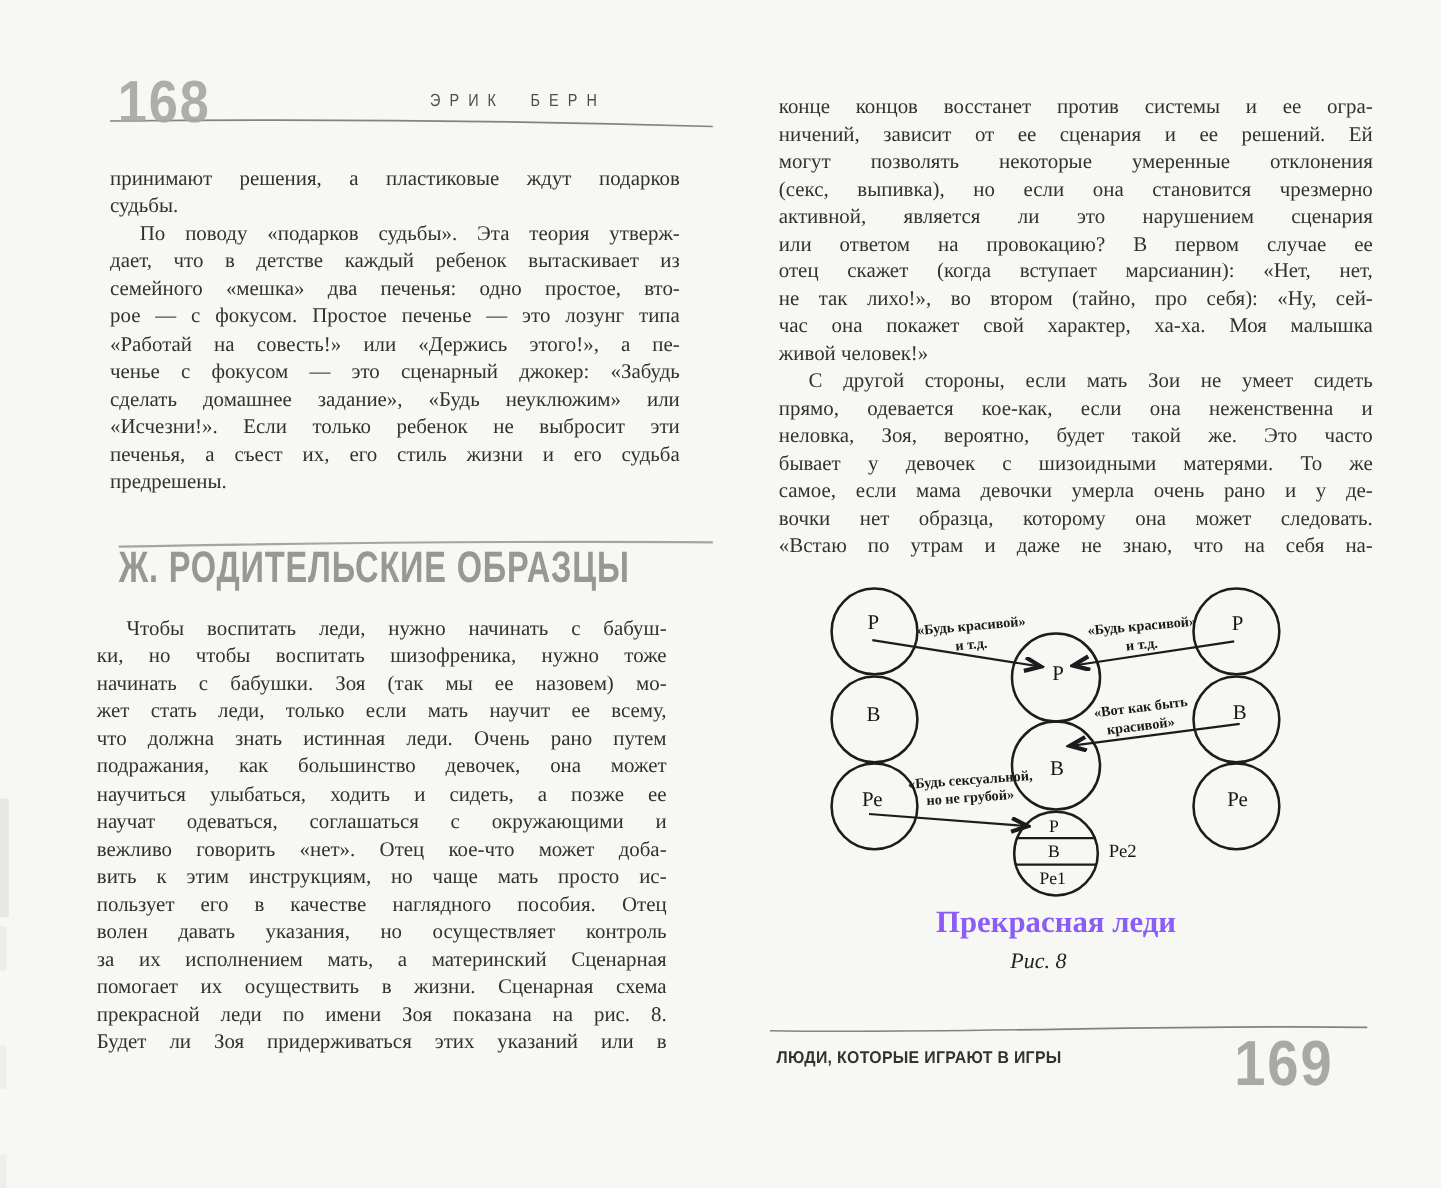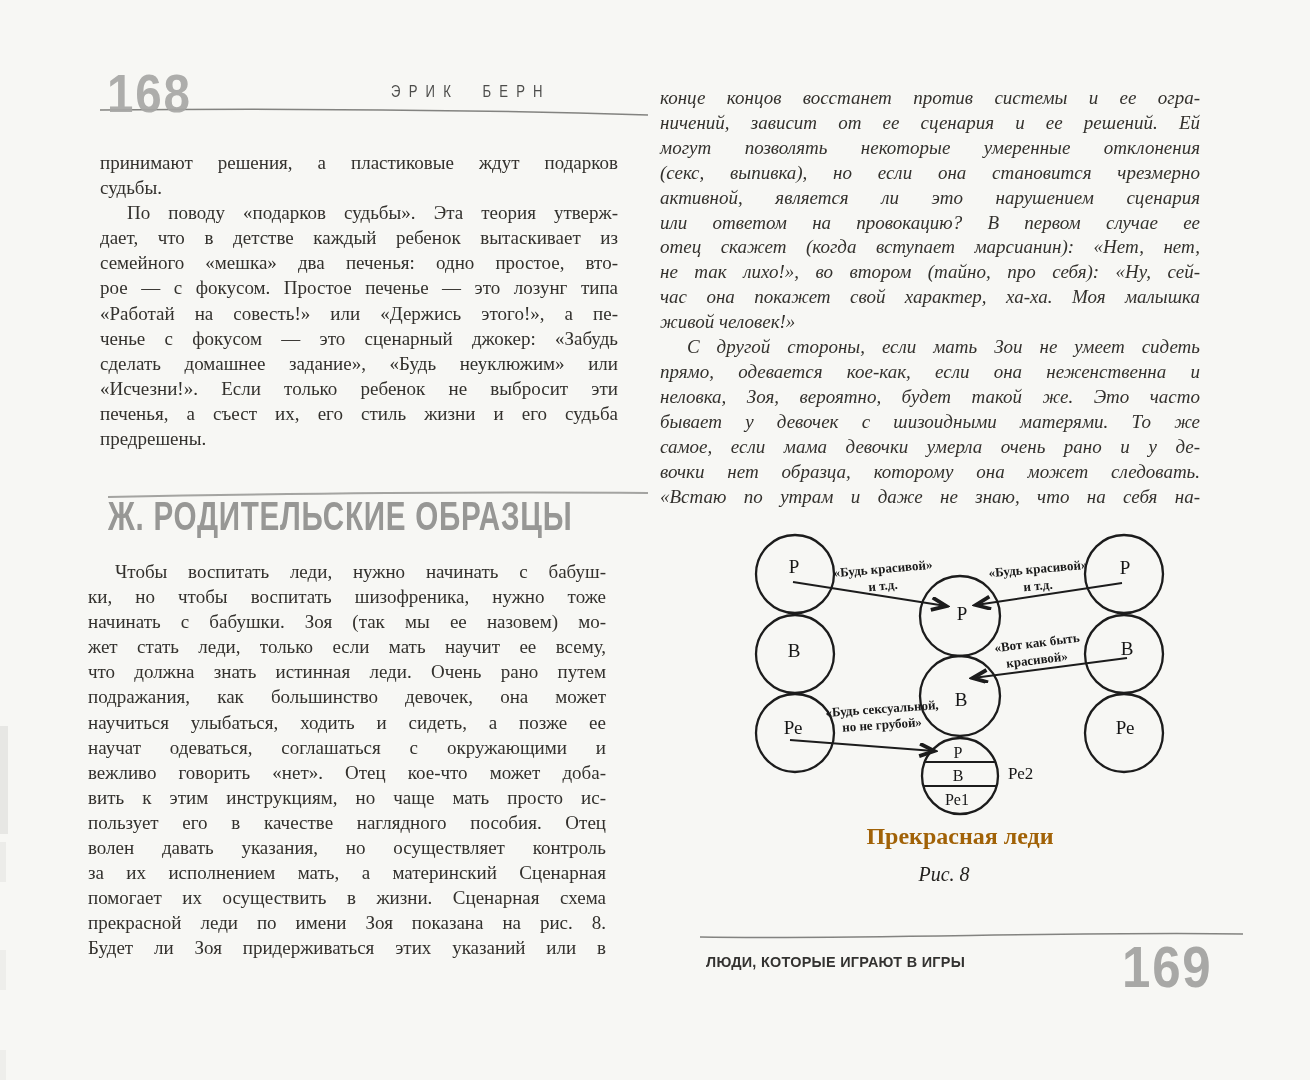--- a/index.html
+++ b/index.html
@@ -32,21 +32,21 @@
     white-space:nowrap;
   }
   #lp-heading{
     position:absolute;left:108px;top:496px;
     font-family:"Liberation Sans",sans-serif;font-weight:bold;font-size:40px;line-height:1;
     color:#929290;letter-spacing:1px;transform:scaleX(0.74);transform-origin:0 0;
     white-space:nowrap;opacity:.95;
   }
   #fig-caption{
     position:absolute;left:760px;top:823px;width:400px;text-align:center;
-    font-weight:bold;font-size:24px;color:#a16207;
+    font-weight:bold;font-size:28px;color:#8b5cf6;
   }
   #fig-label{
     position:absolute;left:744px;top:863px;width:400px;text-align:center;
     font-style:italic;font-size:20px;color:#24221f;
   }
   #rp-footer-title{
     position:absolute;left:706px;top:953px;
     font-family:"Liberation Sans",sans-serif;font-weight:bold;font-size:15.5px;
     color:#333230;letter-spacing:.3px;transform:scaleX(0.93);transform-origin:0 0;
     white-space:nowrap;
@@ -165,21 +165,21 @@
         <div class="tl">вить к этим инструкциям, но чаще мать просто ис-</div>
         <div class="tl">пользует его в качестве наглядного пособия. Отец</div>
         <div class="tl">волен давать указания, но осуществляет контроль</div>
         <div class="tl">за их исполнением мать, а материнский Сценарная</div>
         <div class="tl">помогает их осуществить в жизни. Сценарная схема</div>
         <div class="tl">прекрасной леди по имени Зоя показана на рис. 8.</div>
         <div class="tl">Будет ли Зоя придерживаться этих указаний или в</div>
       </div>
   </div>
 
-  <div class="body-text" id="rp-col" style="left:660px;top:86px;width:540px;line-height:24.9px;font-style:italic;">
+  <div class="body-text" id="rp-col" style="left:708px;top:86px;width:540px;line-height:24.9px;">
     <div class="para para-end">
         <div class="tl">конце концов восстанет против системы и ее огра-</div>
         <div class="tl">ничений, зависит от ее сценария и ее решений. Ей</div>
         <div class="tl">могут позволять некоторые умеренные отклонения</div>
         <div class="tl">(секс, выпивка), но если она становится чрезмерно</div>
         <div class="tl">активной, является ли это нарушением сценария</div>
         <div class="tl">или ответом на провокацию? В первом случае ее</div>
         <div class="tl">отец скажет (когда вступает марсианин): «Нет, нет,</div>
         <div class="tl">не так лихо!», во втором (тайно, про себя): «Ну, сей-</div>
         <div class="tl">час она покажет свой характер, ха-ха. Моя малышка</div>

